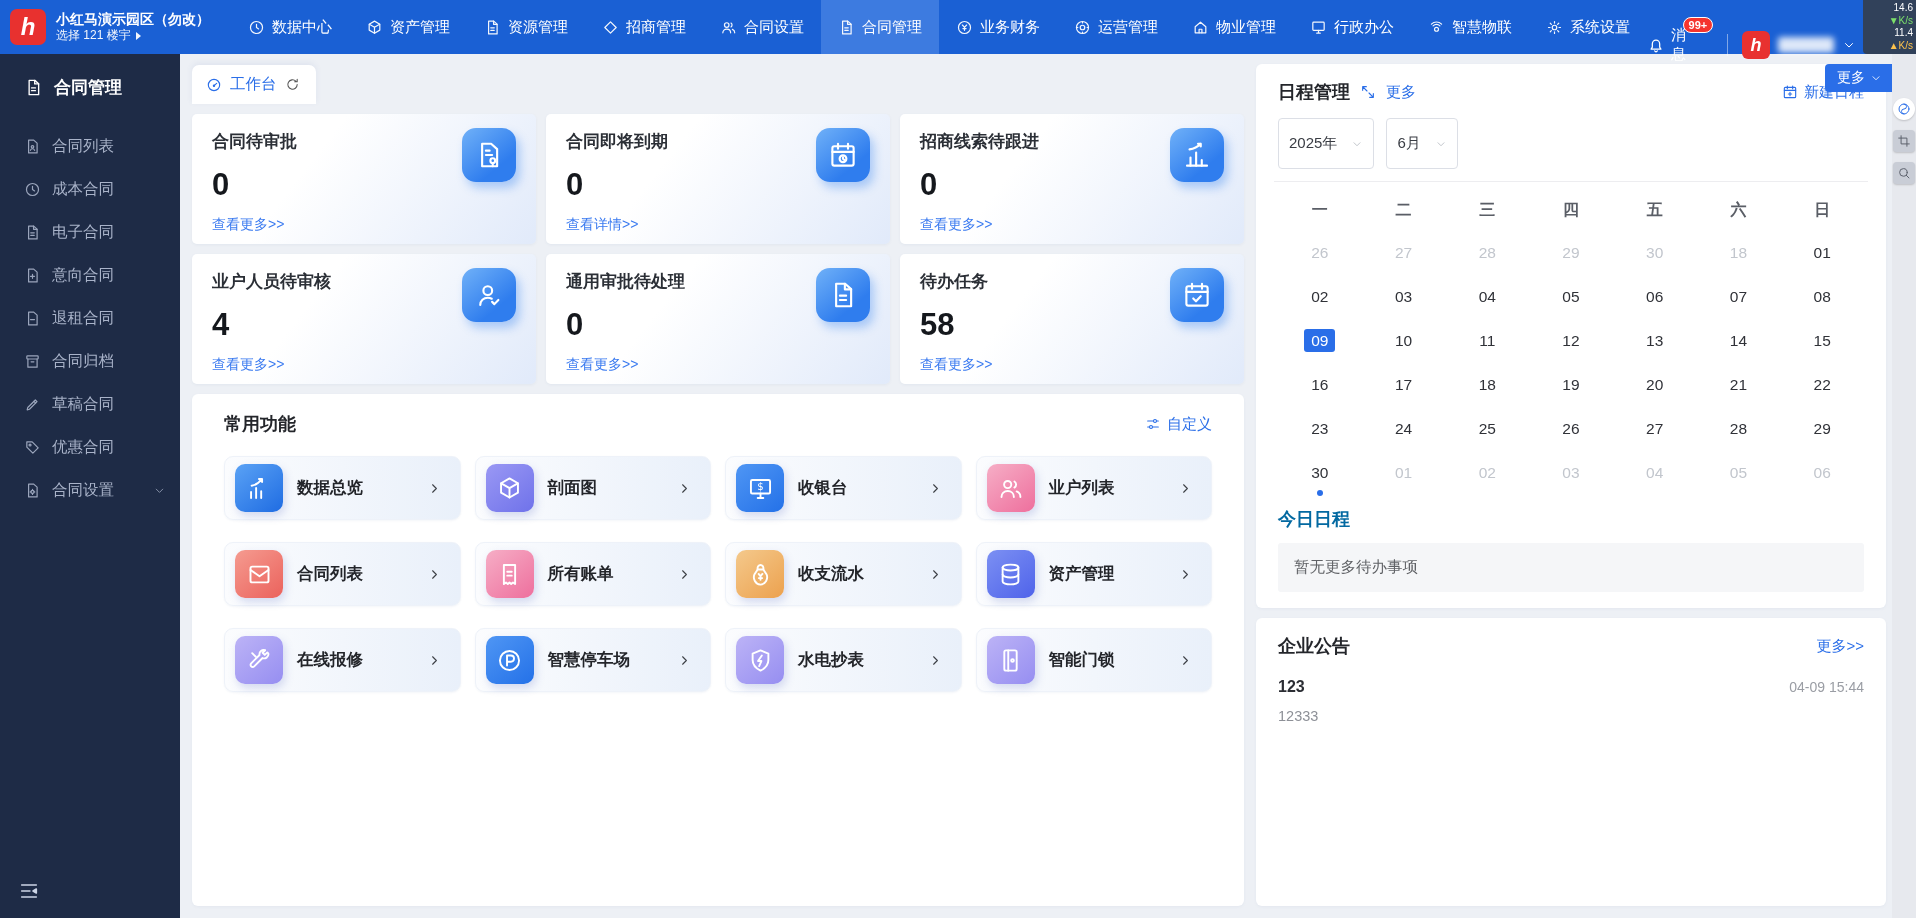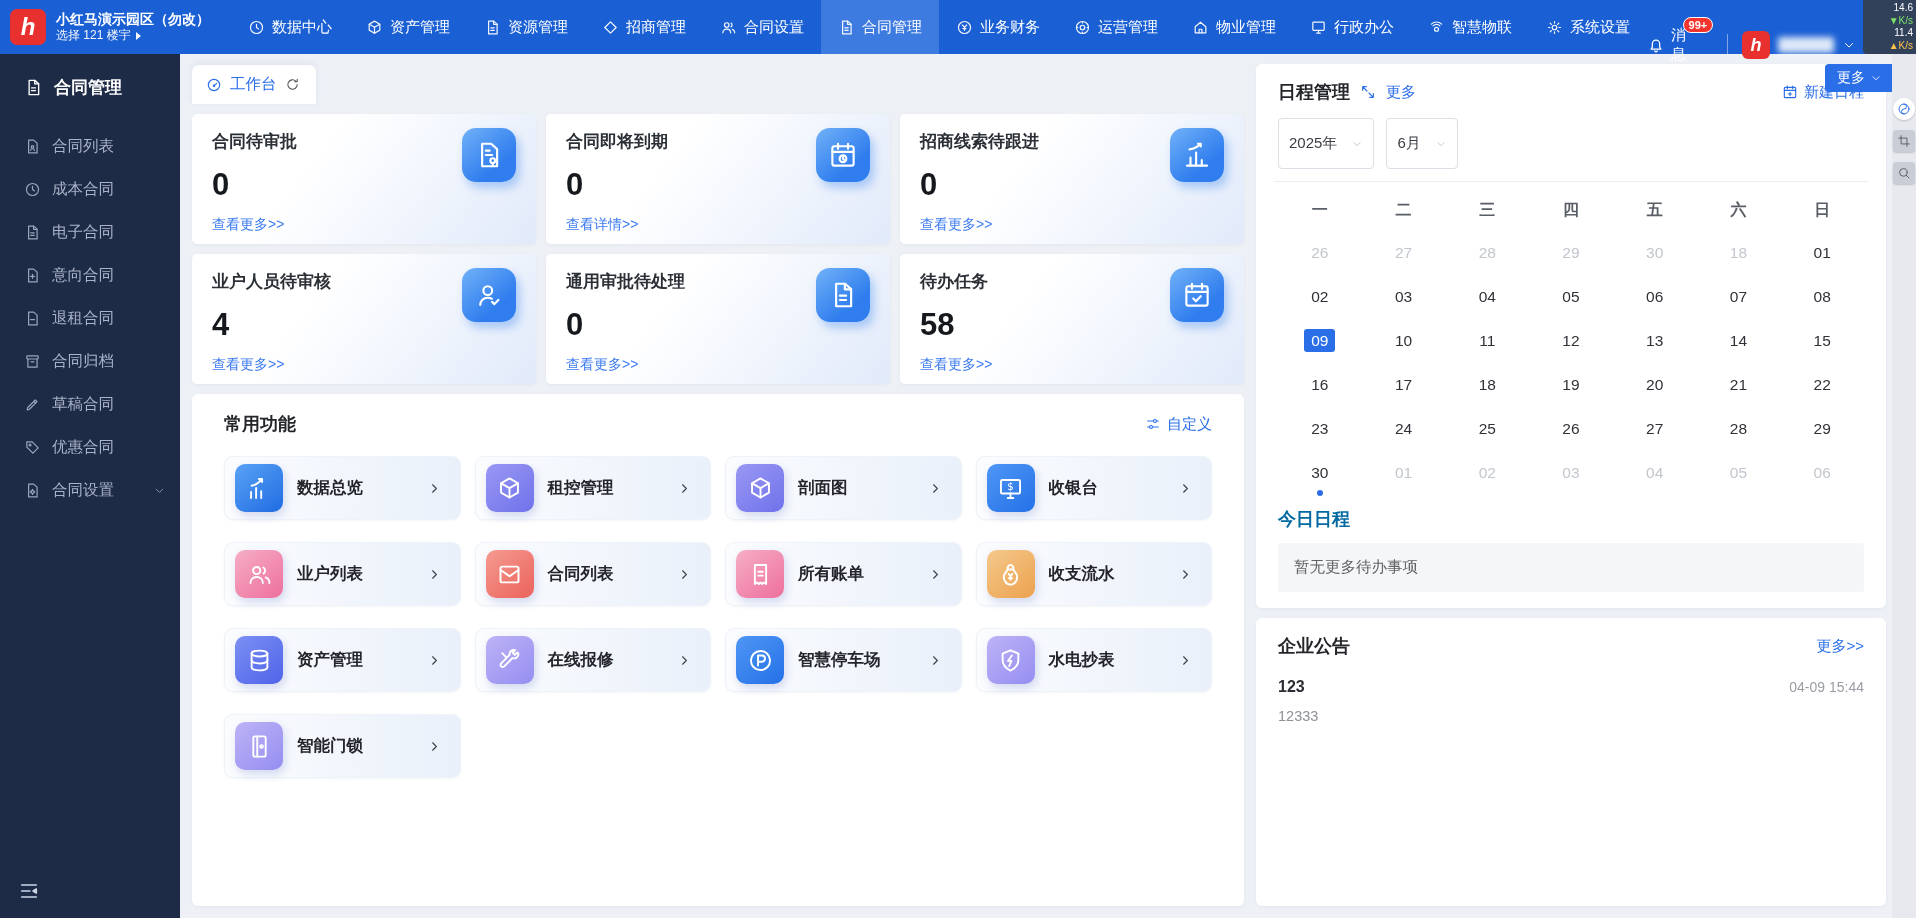--- a/index.html
+++ b/index.html
@@ -478,34 +478,20 @@
       </div>
       <div class="fgrid" id="fgrid">
           <div class="fitem">
             <div class="fico g-blue">
               <svg viewBox="0 0 24 24" fill="none" stroke="currentColor" stroke-width="1.7" stroke-linecap="round" stroke-linejoin="round">
                 <path d="M4.5 20.5v-5.5M9 20.5v-9M13.5 20.5v-6"></path>
                 <path d="M5 9.5c3.5-.5 6.5-2.5 9-6M11.5 3.5h2.8v2.8"></path>
               </svg>
             </div>
             <span class="flabel">数据总览</span>
-            <span class="ico fchev">
-              <svg viewBox="0 0 24 24" fill="none" stroke="currentColor" stroke-width="1.7" stroke-linecap="round" stroke-linejoin="round">
-                <path d="M9 6l6 6-6 6"></path>
-              </svg>
-            </span>
-          </div>
-          <div class="fitem">
-            <div class="fico g-purple">
-              <svg viewBox="0 0 24 24" fill="none" stroke="currentColor" stroke-width="1.7" stroke-linecap="round" stroke-linejoin="round">
-                <path d="M12 3l7.5 4.3v8.4L12 20l-7.5-4.3V7.3L12 3z"></path>
-                <path d="M4.7 7.4L12 11.6l7.3-4.2M12 11.6V20"></path>
-              </svg>
-            </div>
-            <span class="flabel">租控管理</span>
             <span class="ico fchev">
               <svg viewBox="0 0 24 24" fill="none" stroke="currentColor" stroke-width="1.7" stroke-linecap="round" stroke-linejoin="round">
                 <path d="M9 6l6 6-6 6"></path>
               </svg>
             </span>
           </div>
           <div class="fitem">
             <div class="fico g-purple">
               <svg viewBox="0 0 24 24" fill="none" stroke="currentColor" stroke-width="1.7" stroke-linecap="round" stroke-linejoin="round">
                 <path d="M12 3l7.5 4.3v8.4L12 20l-7.5-4.3V7.3L12 3z"></path>

